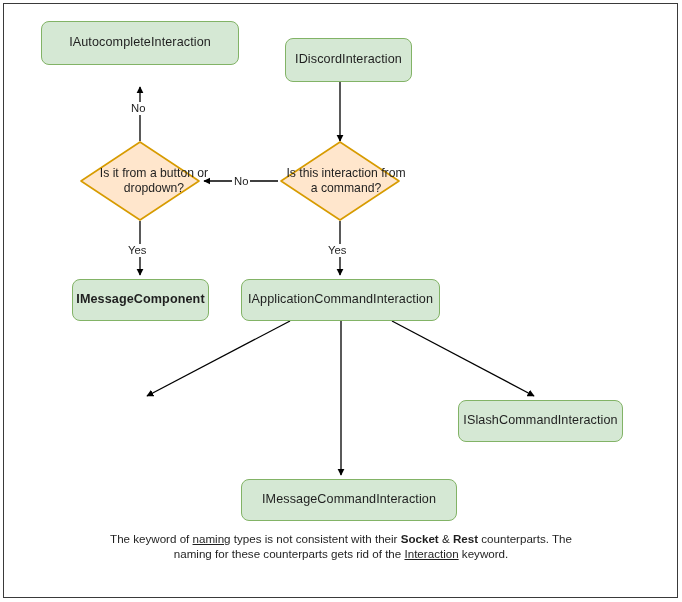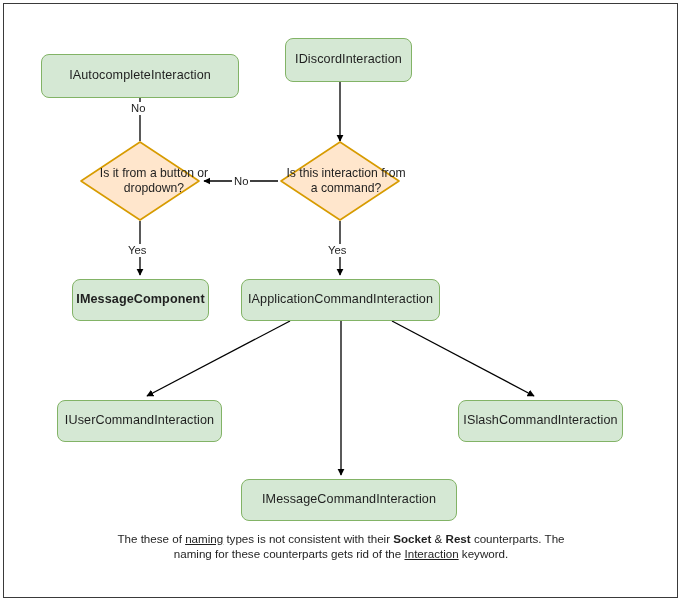--- a/index.html
+++ b/index.html
@@ -133,39 +133,36 @@
 
     <g>
       <line x1="341" y1="321" x2="341" y2="475" stroke="#000000" stroke-width="1.3" marker-end="url(#arrow)"></line>
     </g>
 
     <g>
       <line x1="392" y1="321" x2="534" y2="396" stroke="#000000" stroke-width="1.3" marker-end="url(#arrow)"></line>
     </g>
   </svg>
 
-  <div class="node proc" style="left:41px; top:54px; width:198px; height:44px;">
+  <div class="node proc" style="left:41px; top:21px; width:198px; height:44px;">
     <span>IAutocompleteInteraction</span>
   </div>
 
   <div class="node proc" style="left:285px; top:38px; width:127px; height:44px;">
     <span>IDiscordInteraction</span>
   </div>
 
   <div class="node proc" style="left:72px; top:279px; width:137px; height:42px;font-weight:bold;">
     <span>IMessageComponent</span>
   </div>
 
   <div class="node proc" style="left:241px; top:279px; width:199px; height:42px;">
     <span>IApplicationCommandInteraction</span>
   </div>
 
-  <div class="node proc" style="left:57px; top:400px; width:165px; height:42px;">
-    <span>IUserCommandInteraction</span>
-  </div>
 
   <div class="node proc" style="left:458px; top:400px; width:165px; height:42px;">
     <span>ISlashCommandInteraction</span>
   </div>
 
   <div class="node proc" style="left:241px; top:479px; width:216px; height:42px;">
     <span>IMessageCommandInteraction</span>
   </div>
 
   <div class="diamond-wrap" style="left:80px; top:141px; width:120px; height:80px;">
@@ -184,19 +181,19 @@
 
   <div class="edge-label" style="left:129px; top:102px;">No</div>
 
   <div class="edge-label" style="left:232px; top:175px;">No</div>
 
   <div class="edge-label" style="left:126px; top:244px;">Yes</div>
 
   <div class="edge-label" style="left:326px; top:244px;">Yes</div>
 
   <div id="caption">
-    <span>The these of </span><u>naming</u><span> types is not consistent with their</span>
+    <span>The keyword of </span><u>naming</u><span> types is not consistent with their</span>
     <b>Socket</b><span> &amp; </span><b>Rest</b><span> counterparts. The naming for these</span>
     <span>counterparts gets rid of the </span><u>Interaction</u><span> keyword.</span>
   </div>
 
   <div id="frame"></div>
 </div>
 
 </body></html>

